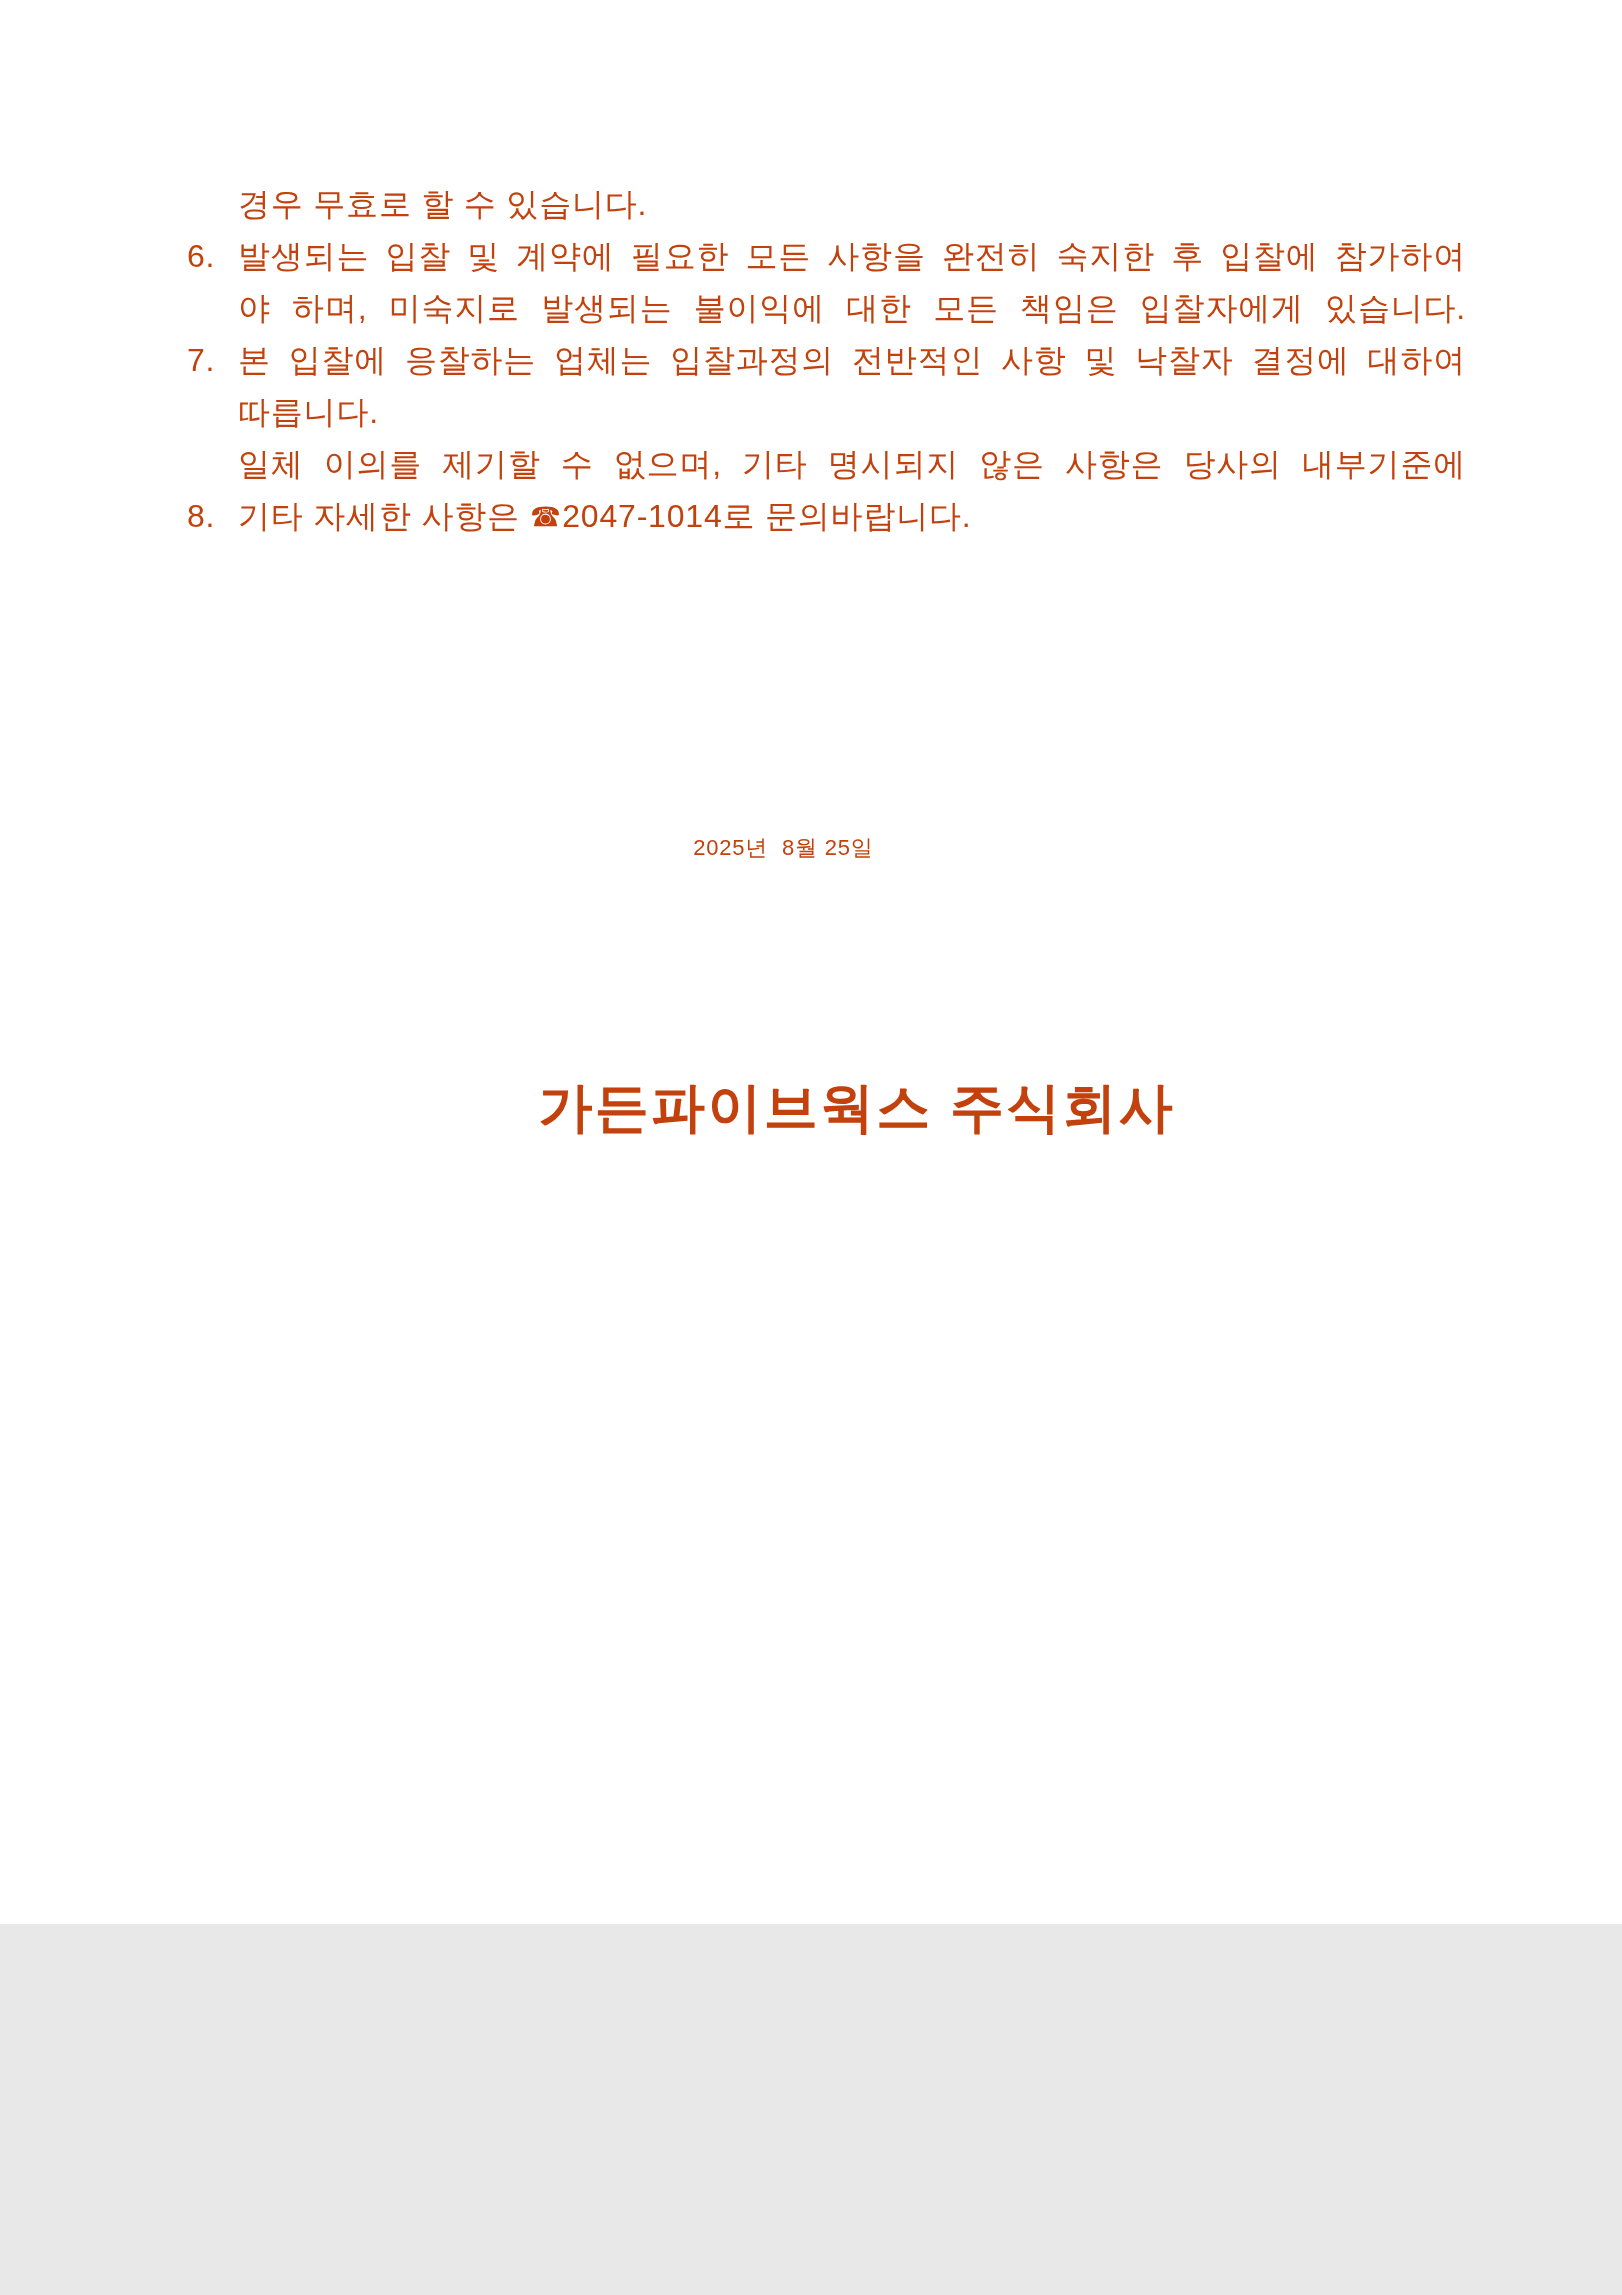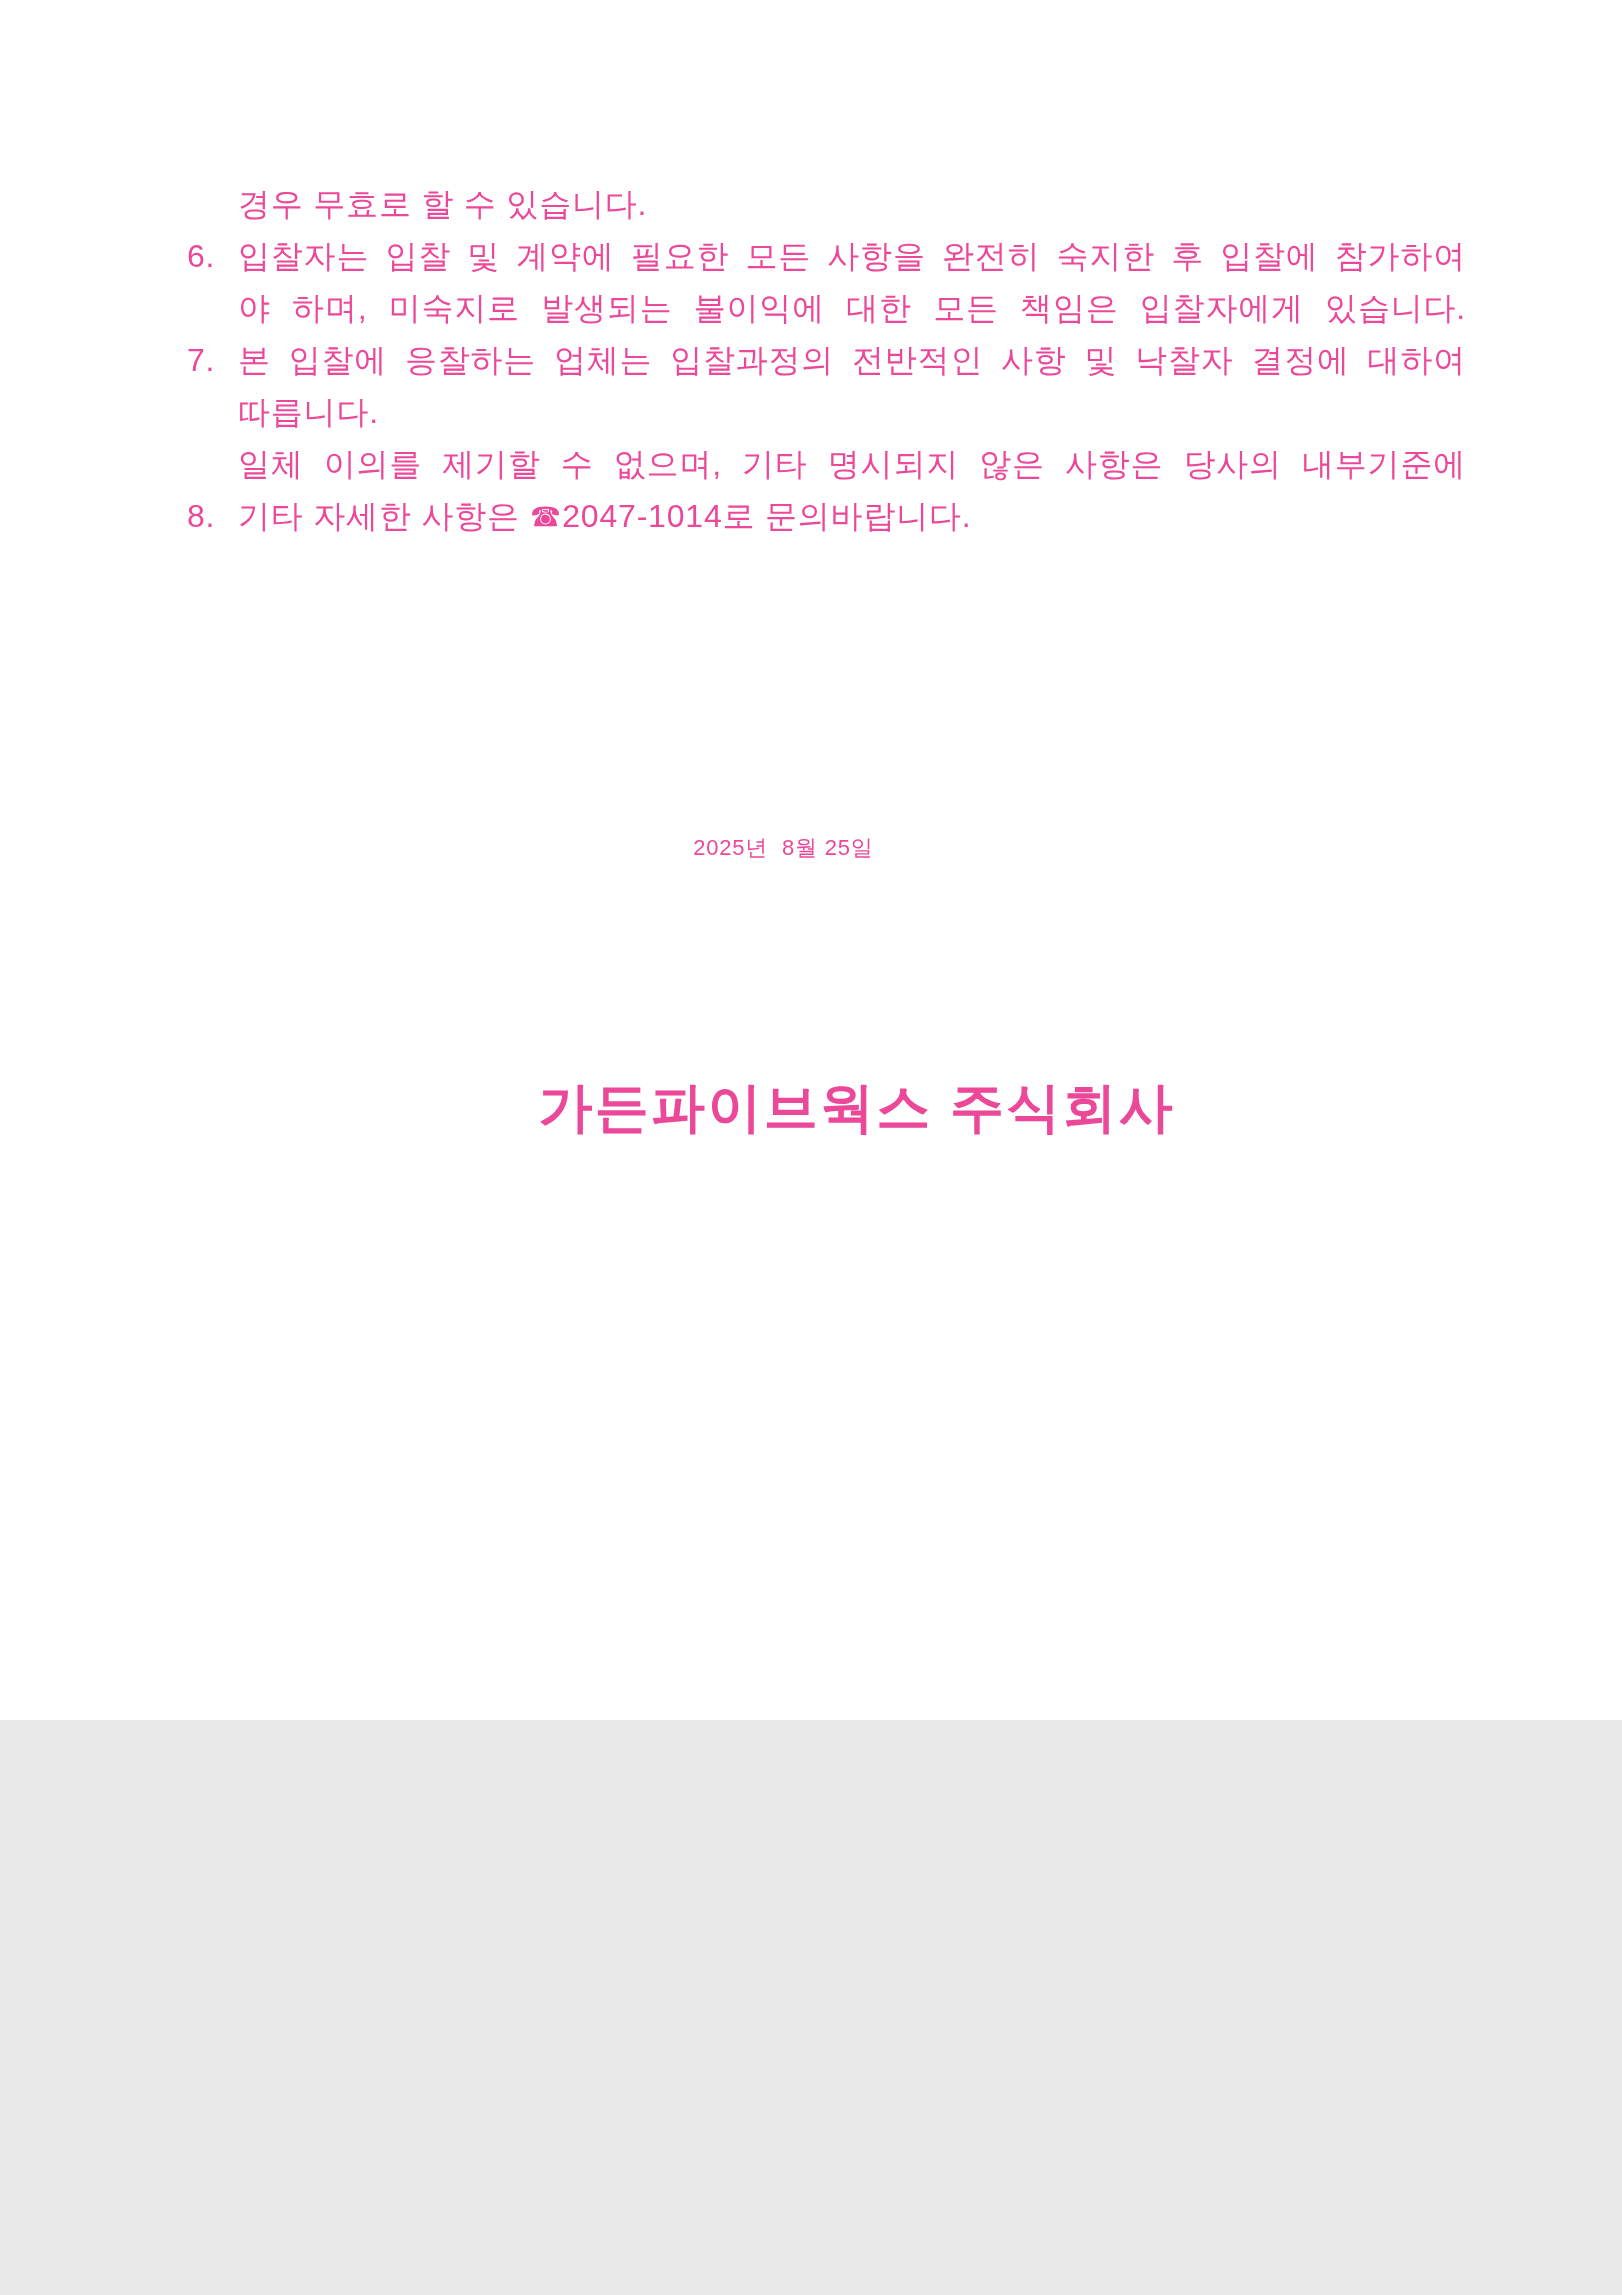--- a/index.html
+++ b/index.html
@@ -3,24 +3,24 @@
 <meta charset="utf-8">
 <style>
   html, body {
     margin: 0;
     padding: 0;
     background: #e8e8e8;
   }
   .page {
     position: relative;
     width: 1623px;
-    height: 1720px;
+    height: 1924px;
     background: #ffffff;
     font-family: "Liberation Sans", sans-serif;
-    color: #ec4899;
+    color: #c2410c;
     overflow: hidden;
   }
   .body-block {
     position: absolute;
     top: 178px;
     left: 0;
     width: 1623px;
   }
   .line {
     position: relative;
@@ -76,21 +76,21 @@
 <div class="page">
 
   <div class="body-block">
 
     <div class="line">
       <span class="txt">경우 무효로 할 수 있습니다.</span>
     </div>
 
     <div class="line just">
       <span class="num">6.</span>
-      <span class="txt">입찰자는 입찰 및 계약에 필요한 모든 사항을 완전히 숙지한 후 입찰에 참가하여</span>
+      <span class="txt">발생되는 입찰 및 계약에 필요한 모든 사항을 완전히 숙지한 후 입찰에 참가하여</span>
     </div>
 
     <div class="line just">
       <span class="txt">야 하며, 미숙지로 발생되는 불이익에 대한 모든 책임은 입찰자에게 있습니다.</span>
     </div>
 
     <div class="line just">
       <span class="num">7.</span>
       <span class="txt">본 입찰에 응찰하는 업체는 입찰과정의 전반적인 사항 및 낙찰자 결정에 대하여</span>
     </div>

